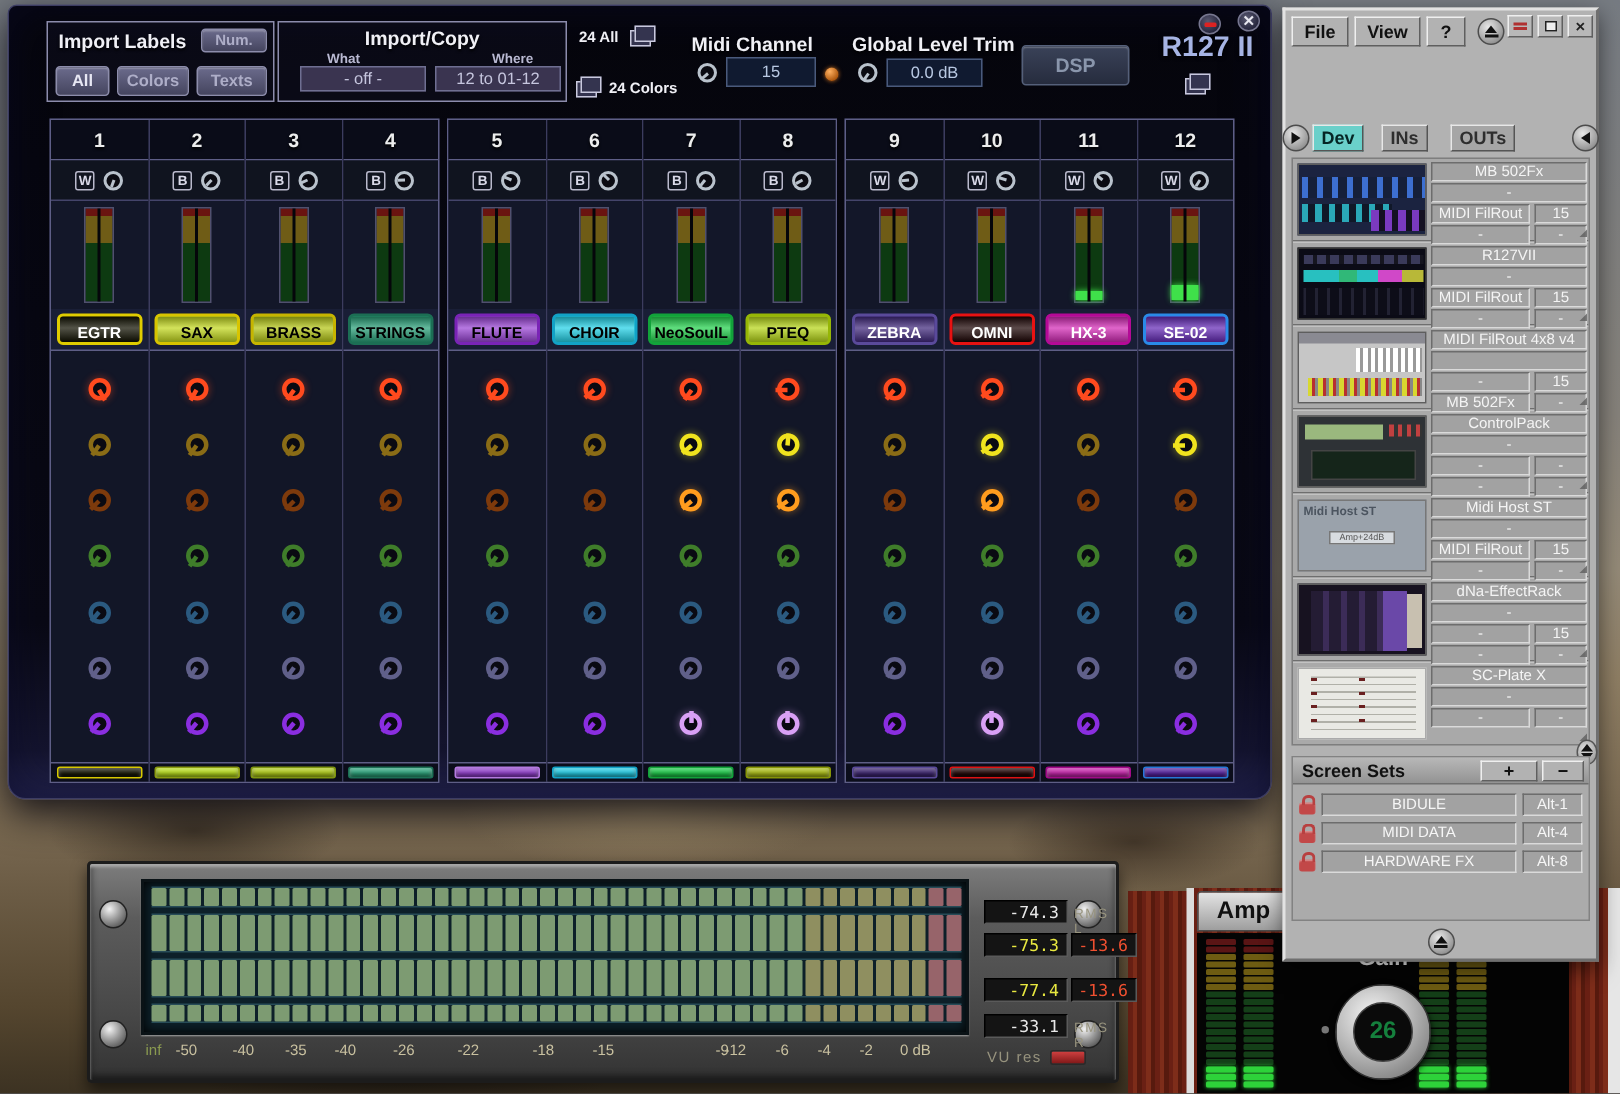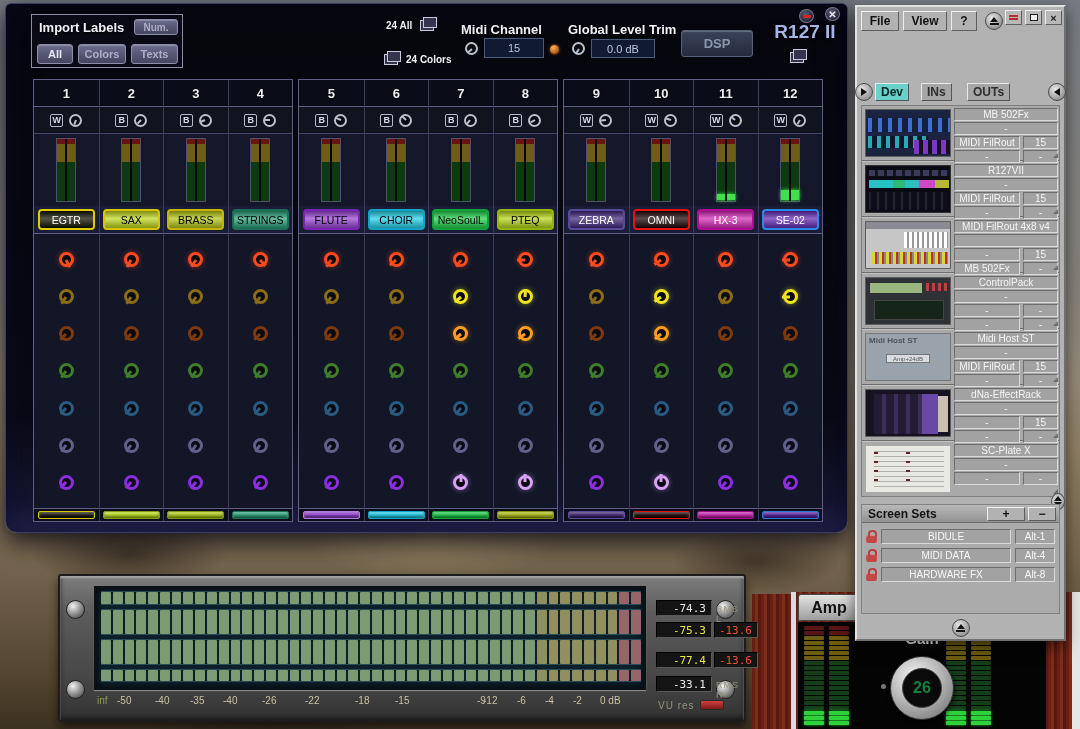--- a/index.html
+++ b/index.html
@@ -56,21 +56,21 @@
   .c-meter { height:72px; background:#131729; display:flex; align-items:center; justify-content:center; }
   .meter { position:relative; width:20px; height:64px; border:1px solid #50506e;
     background:linear-gradient(180deg,#6a1410 0 5px, #6f5c16 5px 23px, #0d3a11 23px 100%); }
   .meter::after { content:""; position:absolute; left:50%; top:0; width:2px; height:100%;
     background:#05060a; transform:translateX(-50%); }
   .meter .mg { position:absolute; left:0; bottom:1px; width:100%; background:#3fe04a;
     box-shadow:0 0 4px #3fe04a; }
   .c-label { height:28px; background:#191e36; border-bottom:1px solid #5e5e86;
     display:flex; align-items:center; justify-content:center; }
   .pill { position:relative; width:57px; height:21px; border-radius:4px; border:2px solid;
-    font-size:10.5px; font-weight:normal; display:flex; align-items:center; justify-content:center;
+    font-size:10.5px; font-weight:bold; display:flex; align-items:flex-end; justify-content:center;
     overflow:hidden; }
   .pill::after { content:""; position:absolute; inset:0;
     background:linear-gradient(180deg, rgba(0,0,0,.35) 0%, rgba(255,255,255,.28) 45%, rgba(0,0,0,.30) 100%); pointer-events:none; }
   .pill span { position:relative; z-index:1; }
   .c-knobs { flex:1; background:#121627; display:flex; flex-direction:column;
     align-items:center; justify-content:space-around; padding:7px 0; }
   .knob { position:relative; width:15px; height:15px; border-radius:50%; border:3px solid;
     background:#0a0a12; }
   .knob i { position:absolute; left:50%; bottom:50%; width:3px; height:8px; transform-origin:50% 100%; }
   .c-bar { height:13px; background:#0b0d1a; border-top:1px solid #5e5e86; display:flex;
@@ -561,20 +561,27 @@
     </div>
 
     <div class="tl-panel" style="left:25px; top:10px; width:152px; height:54px;">
       <div class="tl-title" style="position:absolute; left:7px; top:5px;">Import Labels</div>
       <div class="nv-btn" style="left:102px; top:4px; width:44px; height:16px; font-size:10px;">Num.</div>
       <div class="nv-btn" style="left:5px; top:29px; width:36px; height:20px; color:#e8e8f4;">All</div>
       <div class="nv-btn" style="left:46px; top:29px; width:48px; height:20px;">Colors</div>
       <div class="nv-btn" style="left:99px; top:29px; width:47px; height:20px;">Texts</div>
     </div>
 
+    <div class="tl-panel" style="left:179px; top:10px; width:193px; height:54px;">
+      <div class="tl-title" style="position:absolute; left:50%; top:3px; transform:translateX(-50%);">Import/Copy</div>
+      <div class="sm-label" style="left:32px; top:19px;">What</div>
+      <div class="nv-field" style="left:14px; top:29px; width:84px; height:17px; background:#3a3450;">- off -</div>
+      <div class="sm-label" style="left:142px; top:19px;">Where</div>
+      <div class="nv-field" style="left:104px; top:29px; width:84px; height:17px; background:#3a3450;">12 to 01-12</div>
+    </div>
 
     <div style="position:absolute; left:380px; top:16px; color:#f0f0f6; font-size:10px; font-weight:bold;">24 All</div>
     <div class="stack-icon" style="left:414px; top:13px;"></div>
     <div class="stack-icon" style="left:378px; top:47px;"></div>
     <div style="position:absolute; left:400px; top:50px; color:#f0f0f6; font-size:10px; font-weight:bold;">24 Colors</div>
 
     <div class="tl-title" style="position:absolute; left:455px; top:18px;">Midi Channel</div>
     <div class="mini-knob" style="left:459px; top:38px;">
         <i style="transform:translateX(-50%) rotate(230deg);"></i>
       </div>

